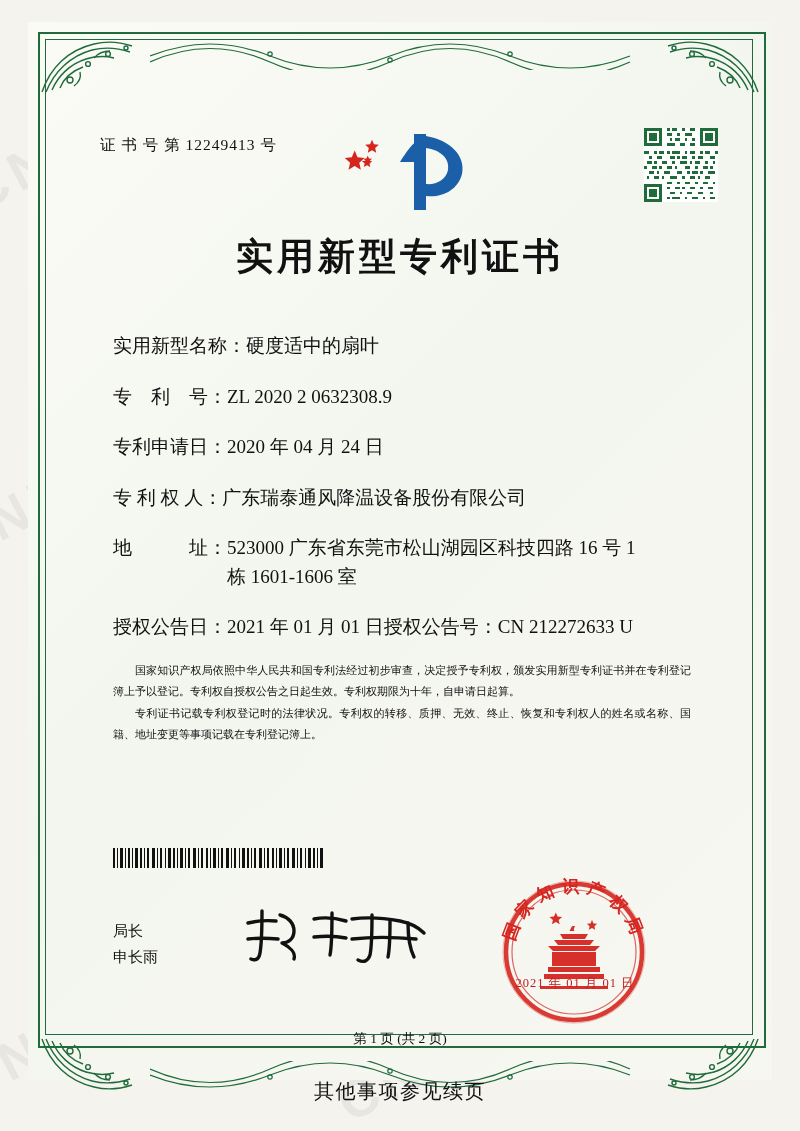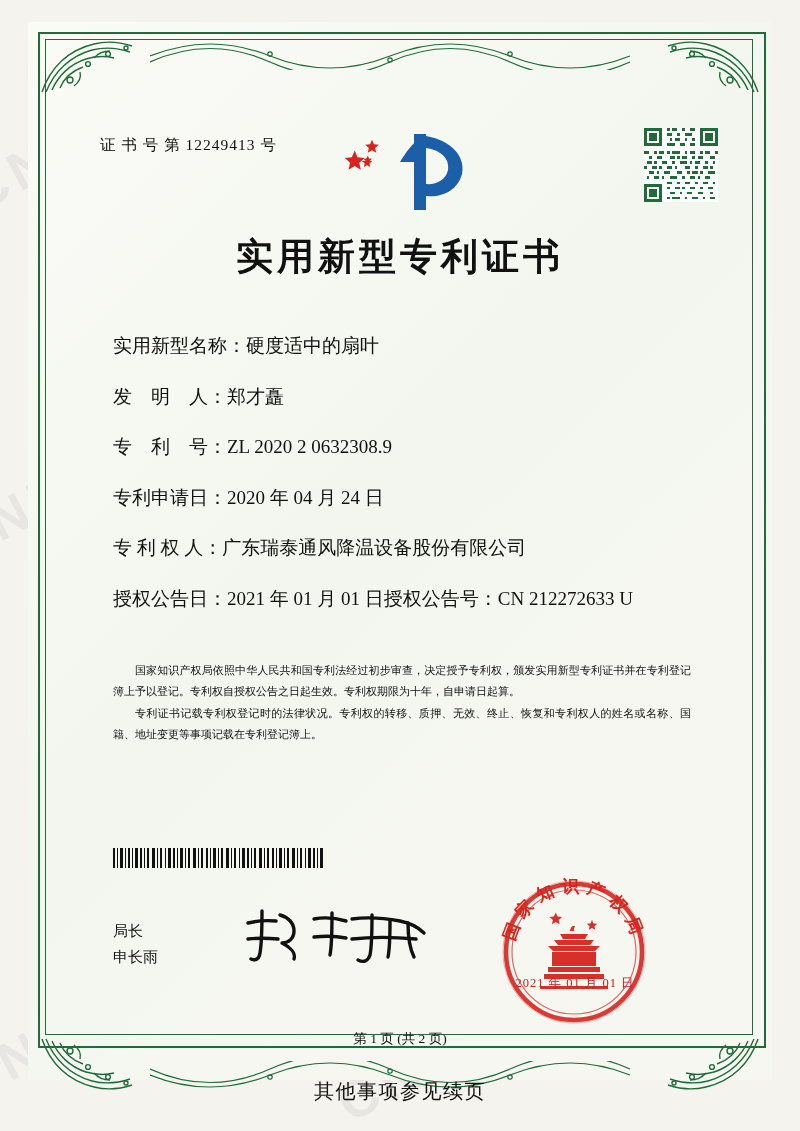--- a/index.html
+++ b/index.html
@@ -315,34 +315,34 @@
   </svg>
 
   <div class="title">实用新型专利证书</div>
 
   <div class="fields">
     <div class="frow">
       <span class="flabel">实用新型名称：</span>
       <span class="fvalue">硬度适中的扇叶</span>
     </div>
     <div class="frow">
-      <span class="flabel">发　明　人：</span>
-      <span class="fvalue">郑才矗</span>
-    </div>
-    <div class="frow">
       <span class="flabel">专　利　号：</span>
       <span class="fvalue">ZL 2020 2 0632308.9</span>
     </div>
     <div class="frow">
       <span class="flabel">专利申请日：</span>
       <span class="fvalue">2020 年 04 月 24 日</span>
     </div>
     <div class="frow">
       <span class="flabel">专 利 权 人：</span>
       <span class="fvalue">广东瑞泰通风降温设备股份有限公司</span>
+    </div>
+    <div class="frow addr">
+      <span class="flabel">地　　　址：</span>
+      <span class="fvalue">523000  广东省东莞市松山湖园区科技四路 16 号 1 栋 1601-1606 室</span>
     </div>
     <div class="frow">
       <span class="flabel">授权公告日：</span>
       <span>2021 年 01 月 01 日</span>
       <span class="flabel gap-lbl">授权公告号：</span>
       <span>CN 212272633 U</span>
     </div>
   </div>
 
   <div class="para">

